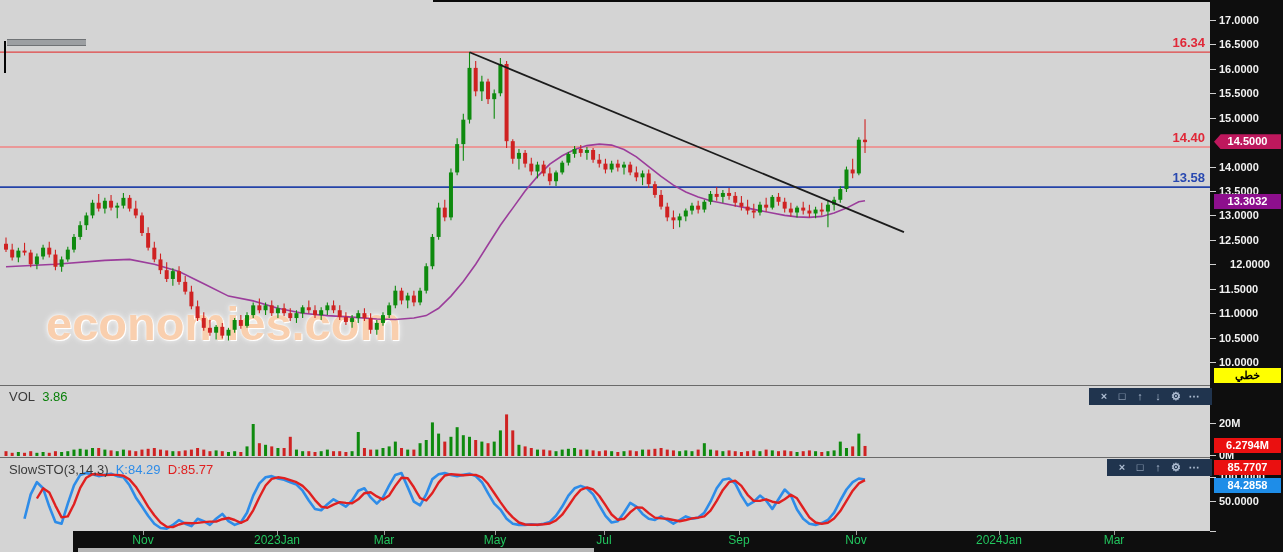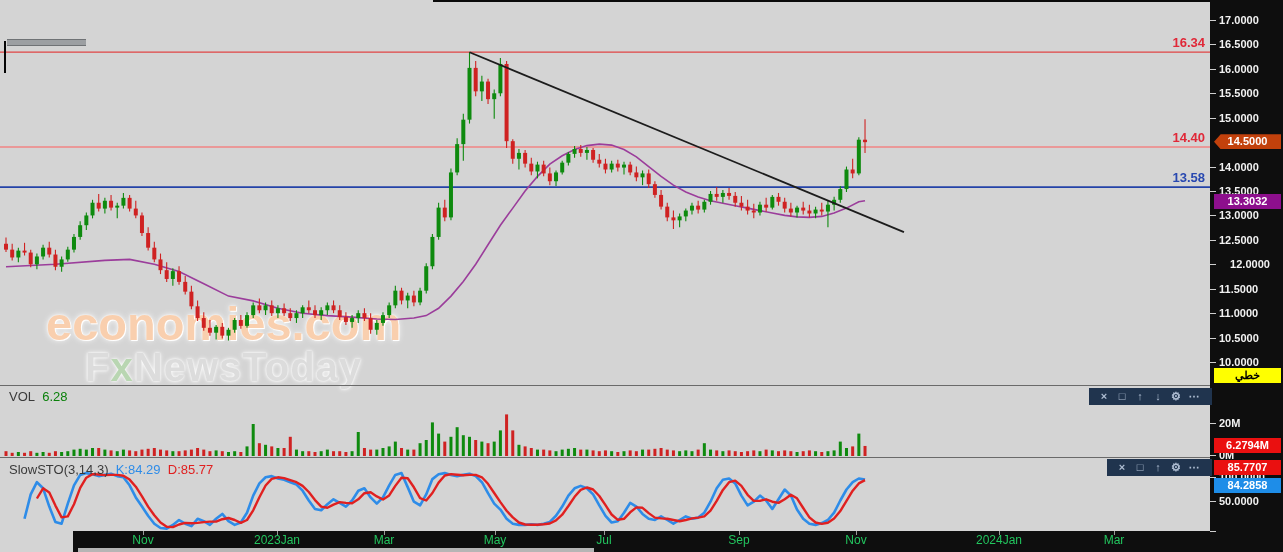--- a/index.html
+++ b/index.html
@@ -48,29 +48,28 @@
   #left-mark{left:4px;top:41px;width:2px;height:32px;background:#050505;z-index:3;}
 </style>
 </head>
 <body>
 
 <div id="root">
 
   <div class="abs" id="main-pane">
     <div class="abs" id="watermark">
       <div id="wm1">economies.com</div>
-      <div id="wm2"><span>F</span><span class="wm-x">x</span><span>NewsToday</span></div>
     </div>
     <div class="abs" id="legend-bar"></div>
     <div class="abs" id="left-mark"></div>
   </div>
 
   <div class="abs" id="vol-pane">
     <div class="abs panel-title" style="left:9px;top:3px;">
-      <span>VOL</span>&nbsp;&nbsp;<span id="vol-val" style="color: rgb(10, 128, 10);">6.28</span>
+      <span>VOL</span>&nbsp;&nbsp;<span id="vol-val" style="color: rgb(10, 128, 10);">3.86</span>
     </div>
     <div class="abs icon-bar" id="vol-icons" style="left:1089px;top:2px;width:111px;">
         <div class="icon-btn">×</div>
         <div class="icon-btn">□</div>
         <div class="icon-btn">↑</div>
         <div class="icon-btn">↓</div>
         <div class="icon-btn">⚙</div>
         <div class="icon-btn">⋯</div>
       </div>
   </div>
@@ -546,21 +545,21 @@
       <div class="abs month-label" style="left: 891px;">2024Jan</div>
       <div class="abs month-tick" style="left: 1041px;"></div>
       <div class="abs month-label" style="left: 1006px;">Mar</div>
     </div>
   <div class="abs" id="corner-bl"></div>
   <div class="abs" id="scrollbar">
     <div class="abs" id="scroll-thumb"></div>
   </div>
 
   <div class="abs" id="price-axis">
-    <div class="abs axis-badge arrow-badge" id="badge-last" style="top: 134.15px; background: #c2410c;">14.5000</div>
+    <div class="abs axis-badge arrow-badge" id="badge-last" style="top: 134.15px; background: #be185d;">14.5000</div>
     <div class="abs axis-badge" id="badge-ma" style="top: 193.626px; background: rgb(141, 15, 141);">13.3032</div>
     <div class="abs axis-badge" id="badge-scale" style="top: 368px; background: rgb(255, 255, 0); color: rgb(0, 0, 0);">خطي</div>
     <div class="abs axis-badge" id="badge-vol" style="top: 437.953px; background: rgb(234, 16, 16);">6.2794M</div>
     <div class="abs axis-badge" id="badge-sto-d" style="top: 460px; background: rgb(234, 16, 16);">85.7707</div>
     <div class="abs axis-badge" id="badge-sto-k" style="top: 478px; background: rgb(30, 141, 232);">84.2858</div>
   <div class="abs axis-dash" style="top: 20px;"></div>
       <div class="abs axis-tick-label" style="top: 14px;">17.0000</div>
       <div class="abs axis-dash" style="top: 44px;"></div>
       <div class="abs axis-tick-label" style="top: 38.43px;">16.5000</div>
       <div class="abs axis-dash" style="top: 69px;"></div>

